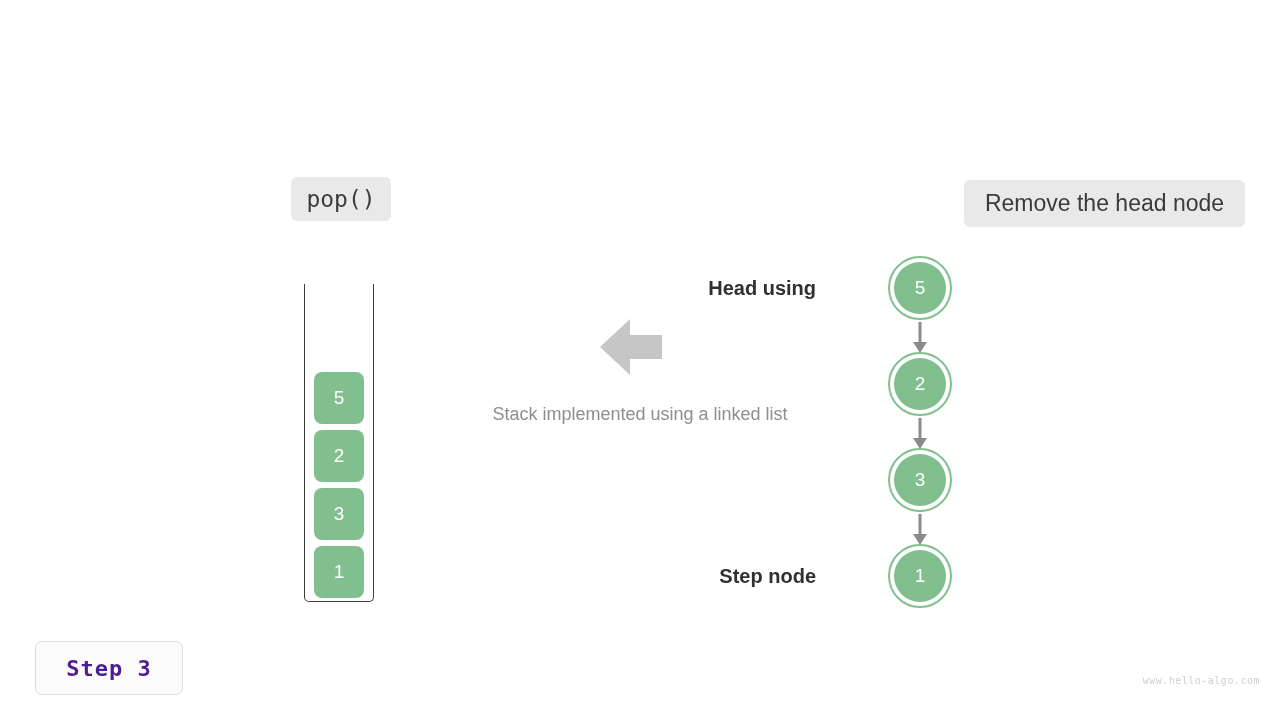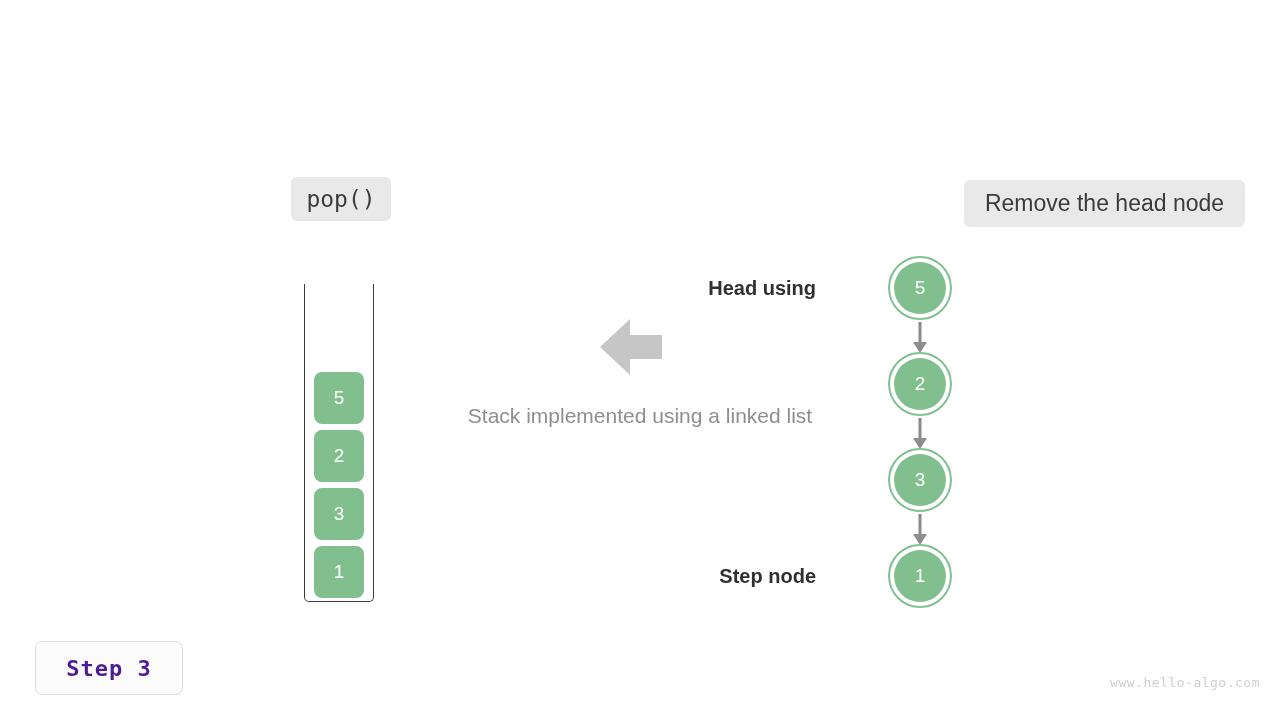--- a/index.html
+++ b/index.html
@@ -66,21 +66,21 @@
     color: #4c1d95;
     letter-spacing: 1px;
   }
 
   
   #watermark {
     position: absolute;
     right: 20px;
     top: 675px;
     font-family: "DejaVu Sans Mono", monospace;
-    font-size: 13px;
+    font-size: 10px;
     color: #cfcfcf;
     letter-spacing: 0.5px;
   }
 
   
   #stack-container {
     position: absolute;
     left: 304px;
     top: 284px;
     width: 70px;
@@ -126,21 +126,21 @@
     top: 318px;
     width: 62px;
     height: 58px;
   }
   #center-caption {
     position: absolute;
     left: 441px;
     top: 404px;
     width: 398px;
     text-align: center;
-    font-size: 21px;
+    font-size: 18px;
     color: #8e8e8e;
   }
 
   
   #linked-list {
     position: absolute;
     left: 888px;
     top: 256px;
     width: 64px;
     height: 350px;

